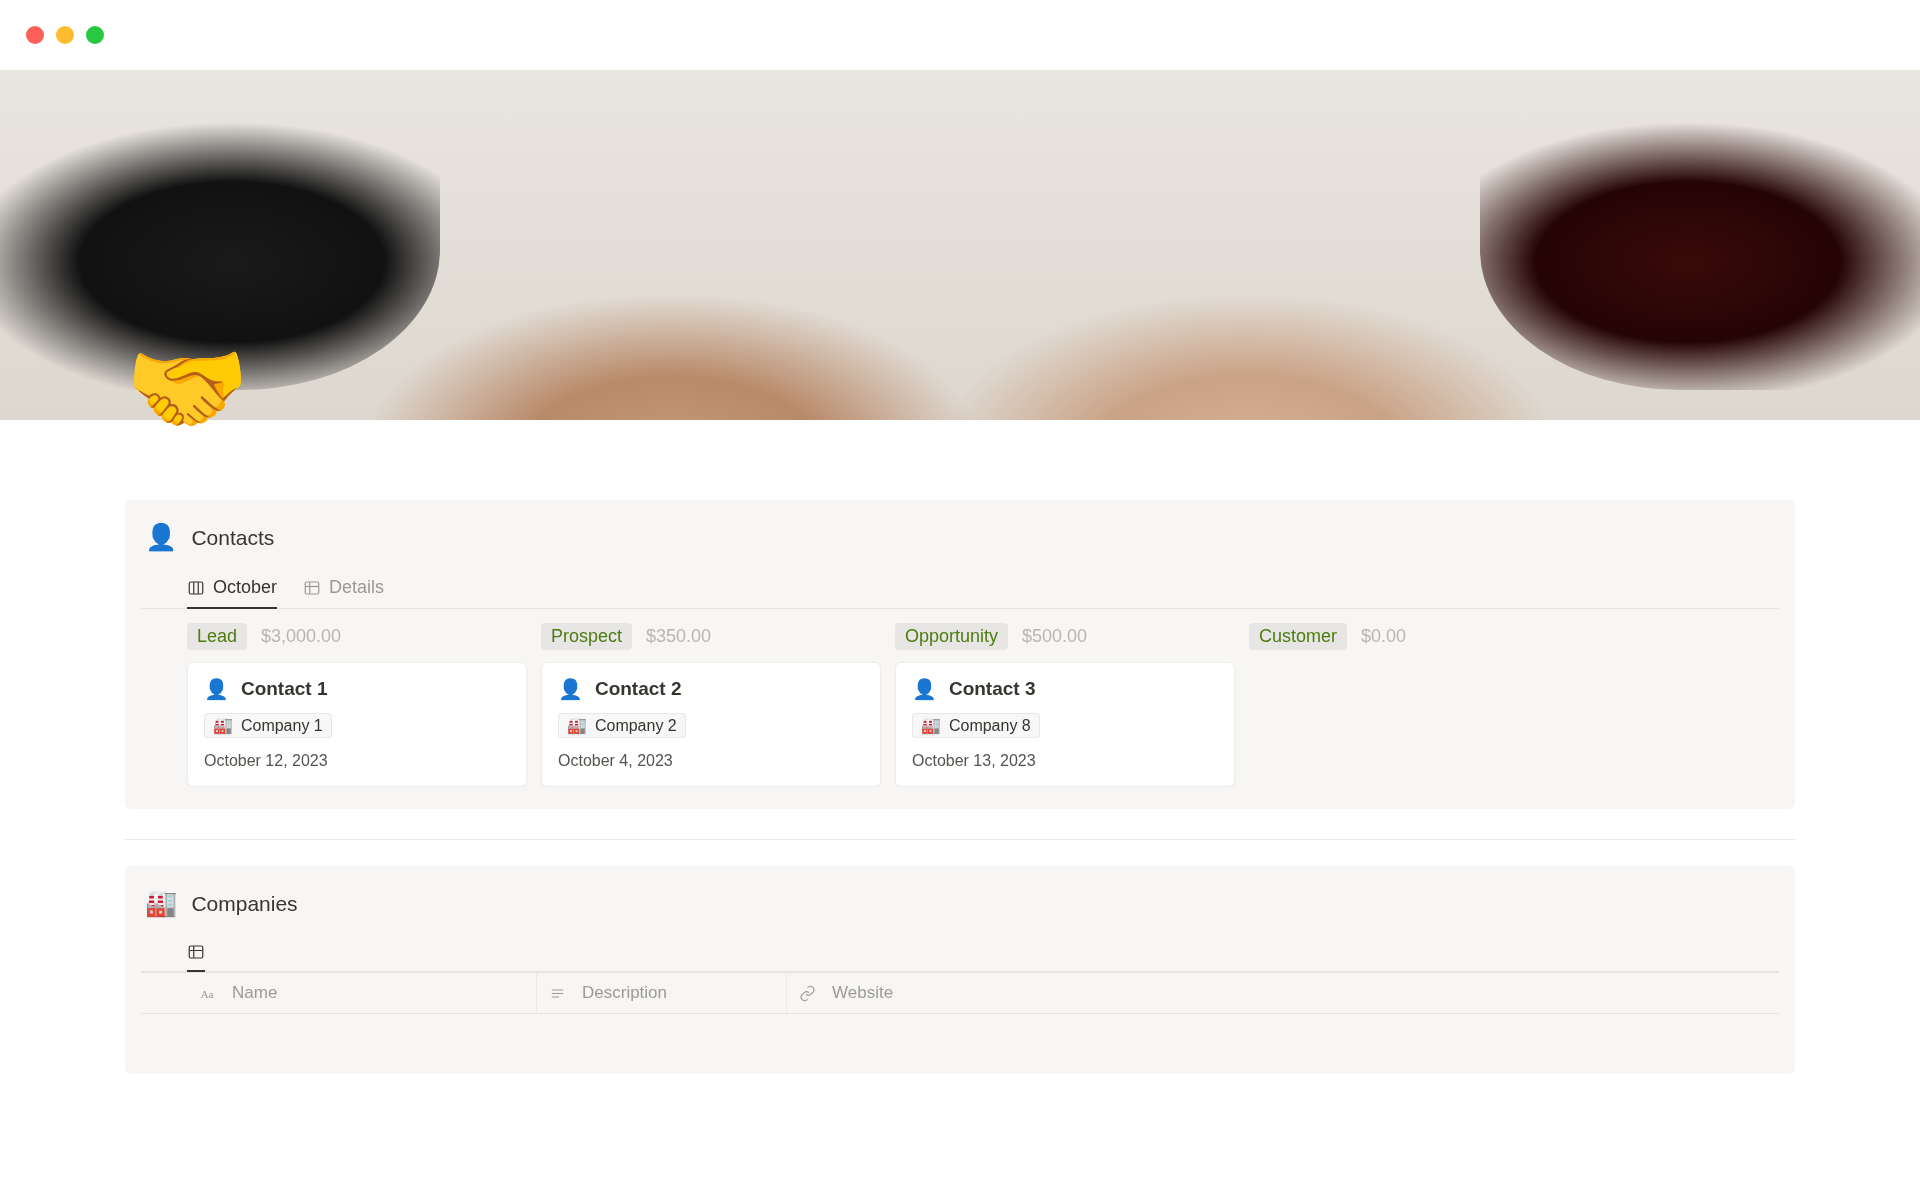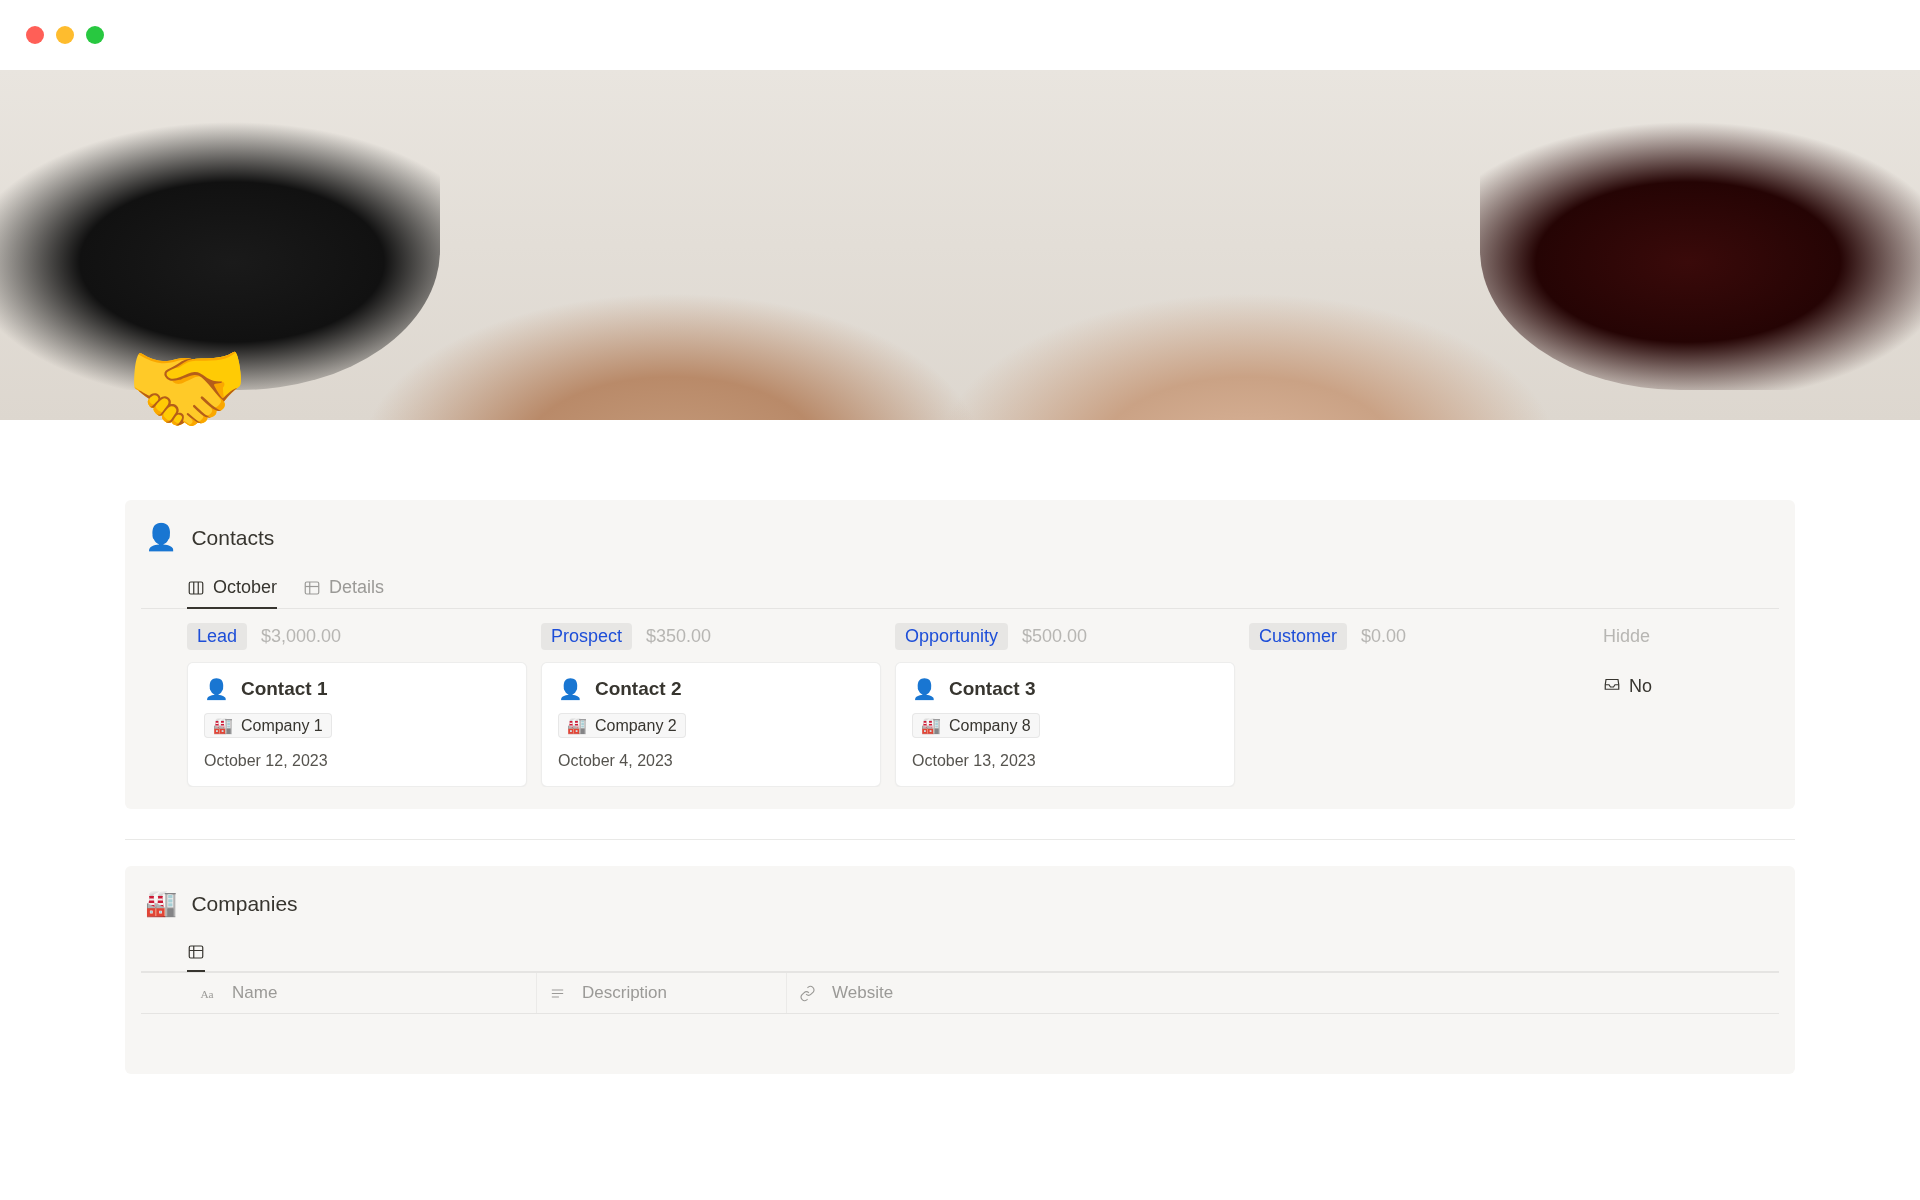--- a/index.html
+++ b/index.html
@@ -126,21 +126,21 @@
 }
 .kcol-head{
   display:flex; align-items:center; gap:14px;
   margin-bottom:12px;
 }
 .stage-pill{
   background:rgba(55,53,47,0.08);
   padding:3px 10px;
   border-radius:4px;
   font-size:18px;
-  color:#1d4ed8;
+  color:#4d7c0f;
 }
 .stage-amount{
   font-size:18px;
   color:#b7b6b3;
 }
 .kcard{
   background:#ffffff;
   border:1px solid rgba(55,53,47,0.09);
   border-radius:6px;
   padding:14px 16px 16px 16px;
@@ -296,32 +296,20 @@
         </div>
       </div>
 
       <div class="kcol">
         <div class="kcol-head">
           <span class="stage-pill">Customer</span>
           <span class="stage-amount">$0.00</span>
         </div>
       </div>
 
-      <div class="hidden-col">
-        <div>Hidde</div>
-        <div class="hidden-row">
-          <span>
-            <svg width="18" height="18" viewBox="0 0 24 24">
-                <path d="M3 13h5l2 3h4l2-3h5"></path>
-                <path d="M4 6h16l1 7v6H3v-6z"></path>
-              </svg>
-          </span>
-          <span>No</span>
-        </div>
-      </div>
 
     </div>
   </div>
 
   <div class="divider-line"></div>
 
   <div class="section companies">
     <div class="section-header">
       <span class="section-emoji">🏭</span>
       <span class="section-title">Companies</span>

